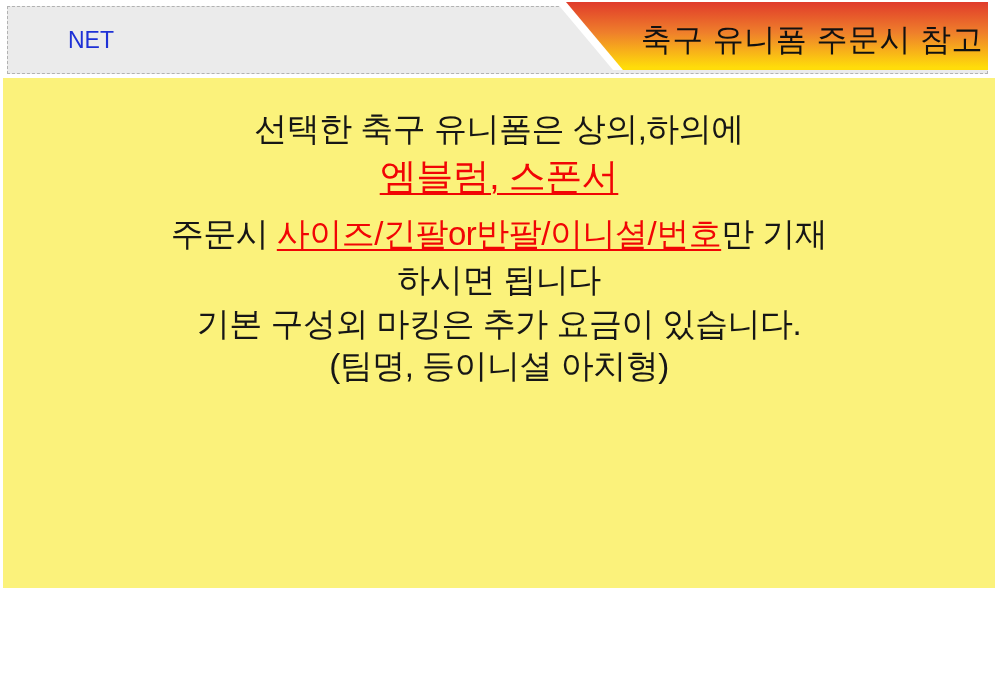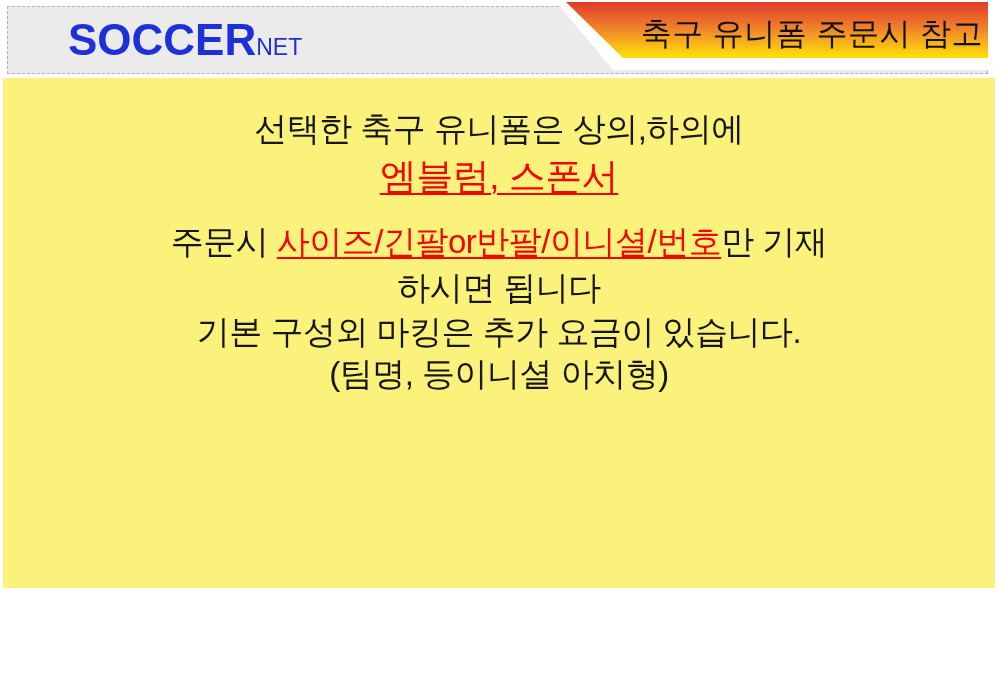--- a/index.html
+++ b/index.html
@@ -28,62 +28,61 @@
   .logo-sub {
     font-size:23px; font-weight:400; color:#1e31d6; 
   }
 
   .ribbon-backing {
     position:absolute; left:556px; top:2px; width:432px; height:68px;
     background:#ffffff;
     clip-path:polygon(0 0, 100% 0, 100% 100%, 13.2% 100%);
   }
   .ribbon {
-    position:absolute; left:566px; top:2px; width:422px; height:56px;
+    position:absolute; left:566px; top:2px; width:422px; height:68px;
     background:linear-gradient(180deg, #e03b2b 0%, #ef7f2b 45%, #ffdc0a 96%);
     clip-path:polygon(0 0, 100% 0, 100% 100%, 13.5% 100%);
     display:flex; justify-content:flex-end; align-items:flex-end;
-    padding:0 5px 3px 0;
+    padding:0 5px 9px 0;
   }
   .ribbon-text {
     font-size:31px; color:#111111; white-space:nowrap; letter-spacing:0.5px;
   }
 
   
   .notice {
     position:absolute; left:3px; top:78px;
     width:992px; height:510px;
     background:#fbf27b;
     text-align:center;
     color:#161616;
     padding-top:28px;
   }
   .ln { display:block; font-size:33px; line-height:46px; letter-spacing:-0.5px; }
   .para { margin:0; }
-  .para.p2 { margin-top:18px; }
+  .para.p2 { margin-top:10px; }
   .para.p3 { }
   .para.p4 { margin-top:34px; }
   .p3 .ln, .p4 .ln { line-height:42px; }
   .ln.big { font-size:37px; line-height:49px; }
   .hl {
     color:#f10505; font-weight:400;
     text-decoration:underline;
     text-decoration-thickness:2px;
     text-underline-offset:4px;
   }
 </style>
 </head>
 <body>
 
 <div class="page">
 
   <div class="header">
     <div class="logo-box">
       <a class="logo">
-        <span class="logo-main">SOCCER</span>
         <span class="logo-sub">NET</span>
       </a>
     </div>
     <div class="ribbon-backing"></div>
     <div class="ribbon">
       <span class="ribbon-text">축구 유니폼 주문시 참고</span>
     </div>
   </div>
 
   <div class="notice">

